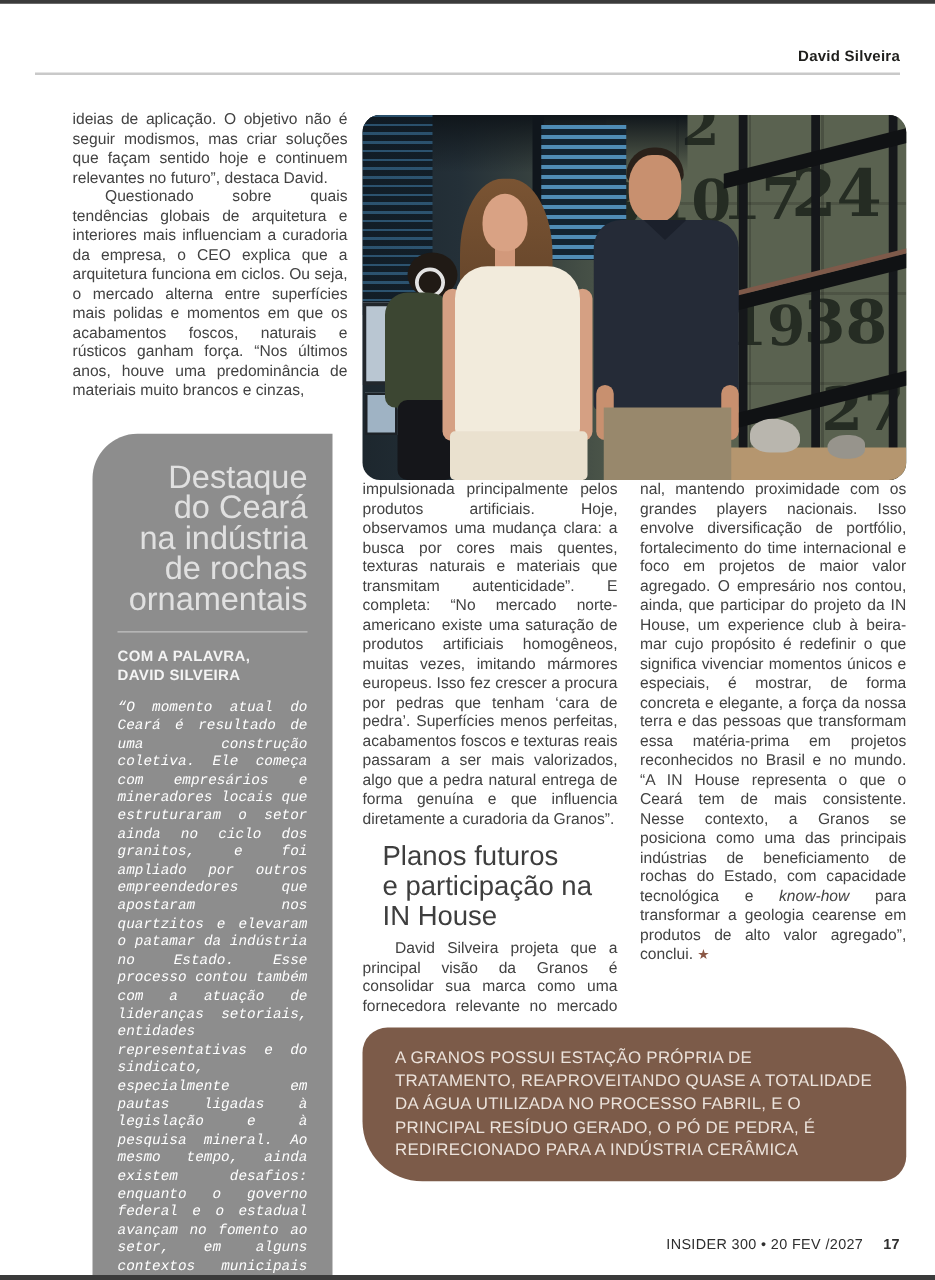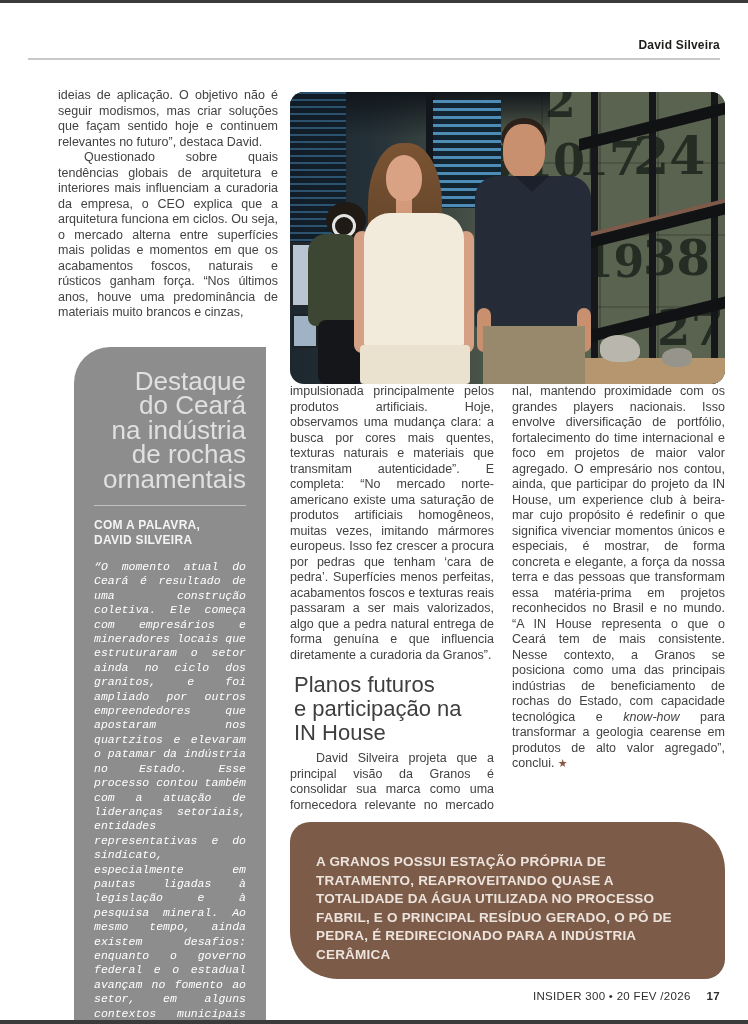--- a/index.html
+++ b/index.html
@@ -77,27 +77,27 @@
   .m-collar{left:40px;top:64px;width:0;height:0;border-left:17px solid transparent;border-right:17px solid transparent;border-top:16px solid #1b202b;}
   .m-hand-l{left:2px;top:196px;width:14px;height:44px;background:#c8906f;border-radius:7px;}
   .m-hand-r{left:102px;top:196px;width:14px;height:44px;background:#c8906f;border-radius:7px;}
   .m-pants{left:8px;top:214px;width:102px;height:58px;background:#98886c;}
 
   .caption{margin:7px 0 10px 0;font-size:9px;font-weight:bold;letter-spacing:.4px;color:#3d3d3d;}
 
   .two-cols{display:flex;gap:18px;height:430px;overflow:hidden;justify-content:space-between;}
   .col-mid{width:204px;flex:none;}
   .col-rt{width:213px;flex:none;}
-  .subhead{margin:10px 0 6px 4px;font-size:22px;line-height:24px;font-weight:400;color:#3e3e3e;white-space:pre-line;}
+  .subhead{margin:10px 0 6px 16px;font-size:22px;line-height:24px;font-weight:400;color:#3e3e3e;white-space:pre-line;}
   .star{color:#8a5744;font-size:11px;font-style:normal;}
   .ital{font-style:italic;}
 
   .callout{margin-top:8px;box-sizing:border-box;width:435px;background:#7c5b49;color:#ece3dc;
-           border-radius:20px 48px 20px 48px;padding:31px 24px 15px 26px;
-           font-size:13.5px;line-height:18.5px;font-weight:700;letter-spacing:.2px;}
+           border-radius:20px 48px 20px 48px;padding:15px 24px 15px 26px;
+           font-size:13.5px;line-height:18.5px;font-weight:400;letter-spacing:.2px;}
 
   .footer{position:absolute;top:990px;right:28px;font-size:11.5px;color:#2f2f2f;letter-spacing:.3px;}
   .footer .mag{font-weight:normal;}
   .footer .pageno{font-weight:bold;margin-left:16px;}
 </style>
 </head>
 <body>
 
 <div class="page">
   <div class="topbar"></div>
@@ -195,17 +195,17 @@
         <div class="col-rt">
           <p class="body"><span>nal, mantendo proximidade com os grandes players nacionais. Isso envolve diversificação de portfólio, fortalecimento do time internacional e foco em projetos de maior valor agregado. O empresário nos contou, ainda, que participar do projeto da IN House, um experience club à beira-mar cujo propósito é redefinir o que significa vivenciar momentos únicos e especiais, é mostrar, de forma concreta e elegante, a força da nossa terra e das pessoas que transformam essa matéria-prima em projetos reconhecidos no Brasil e no mundo. “A IN House representa o que o Ceará tem de mais consistente. Nesse contexto, a Granos se posiciona como uma das principais indústrias de beneficiamento de rochas do Estado, com capacidade tecnológica e </span><em class="ital">know-how</em><span> para transformar a geologia cearense em produtos de alto valor agregado”, conclui. </span><span class="star">★</span></p>
         </div>
       </div>
 
       <div class="callout">A GRANOS POSSUI ESTAÇÃO PRÓPRIA DE TRATAMENTO, REAPROVEITANDO QUASE A TOTALIDADE DA ÁGUA UTILIZADA NO PROCESSO FABRIL, E O PRINCIPAL RESÍDUO GERADO, O PÓ DE PEDRA, É REDIRECIONADO PARA A INDÚSTRIA CERÂMICA</div>
     </div>
   </div>
 
   <div class="footer">
-    <span class="mag">INSIDER</span><span> 300 • 20 FEV /2026</span><span class="pageno">17</span>
+    <span class="mag">INSIDER</span><span> 300 • 20 FEV /2027</span><span class="pageno">17</span>
   </div>
 
   <div class="bottombar"></div>
 </div>
 
 </body></html>

